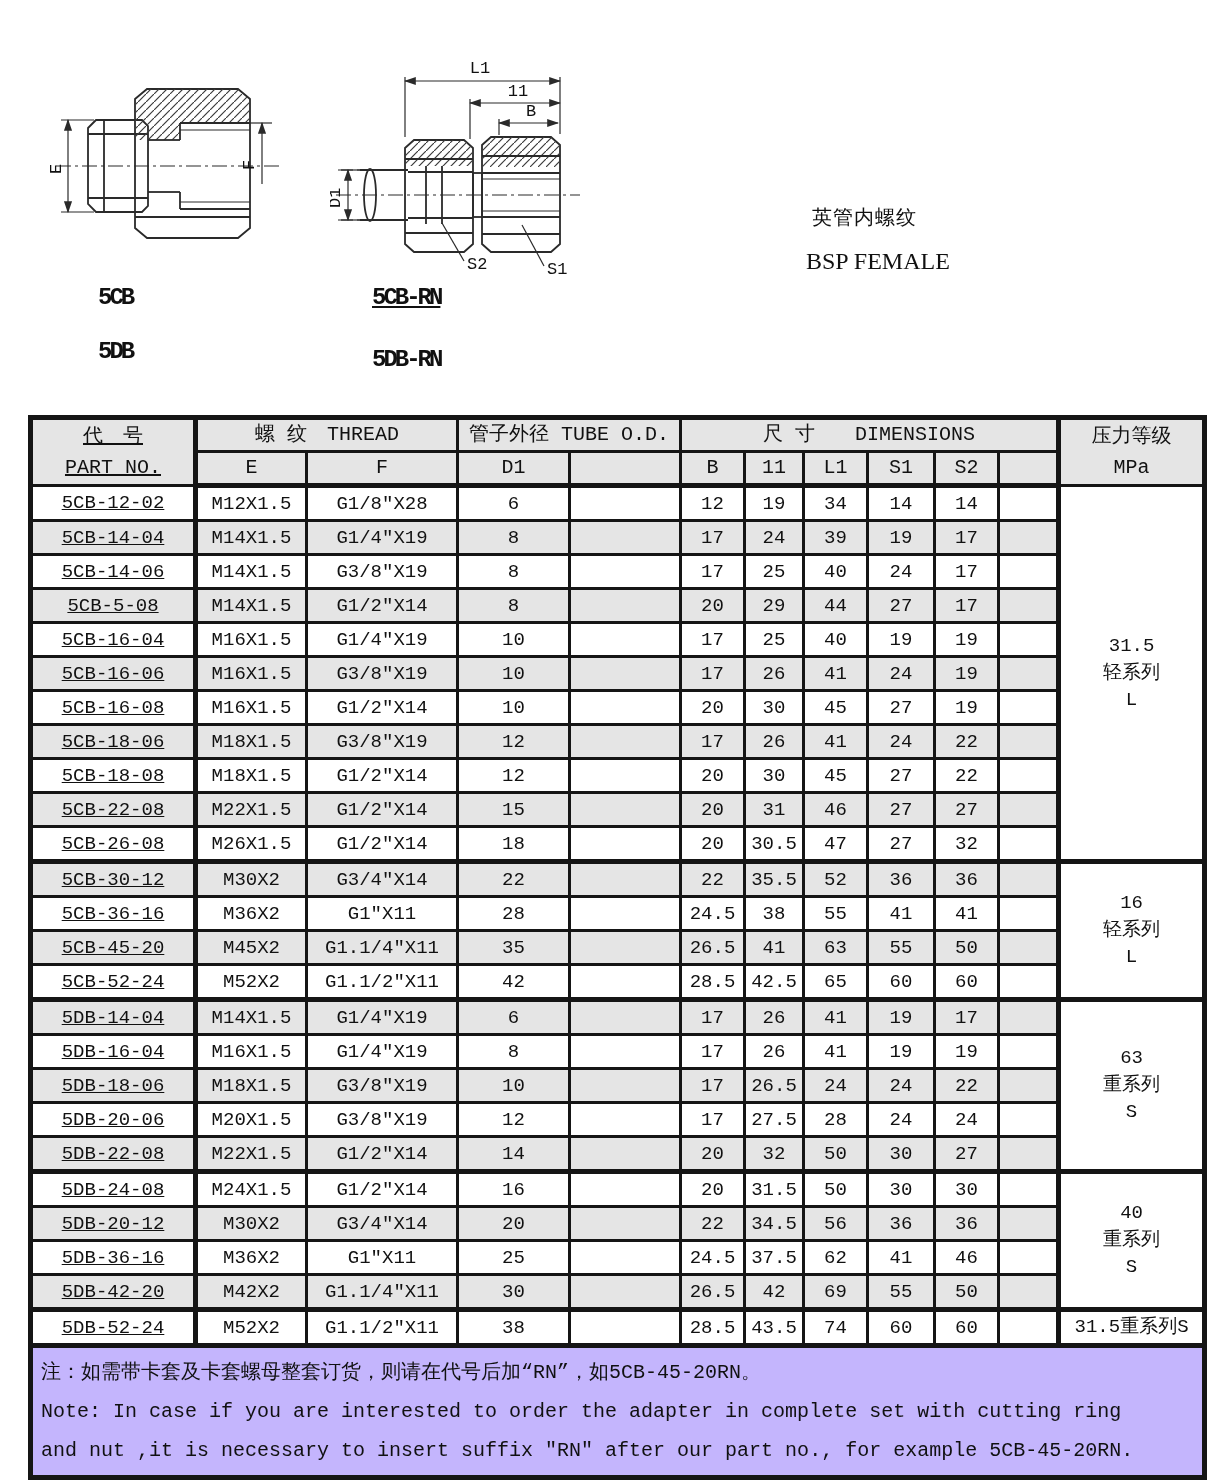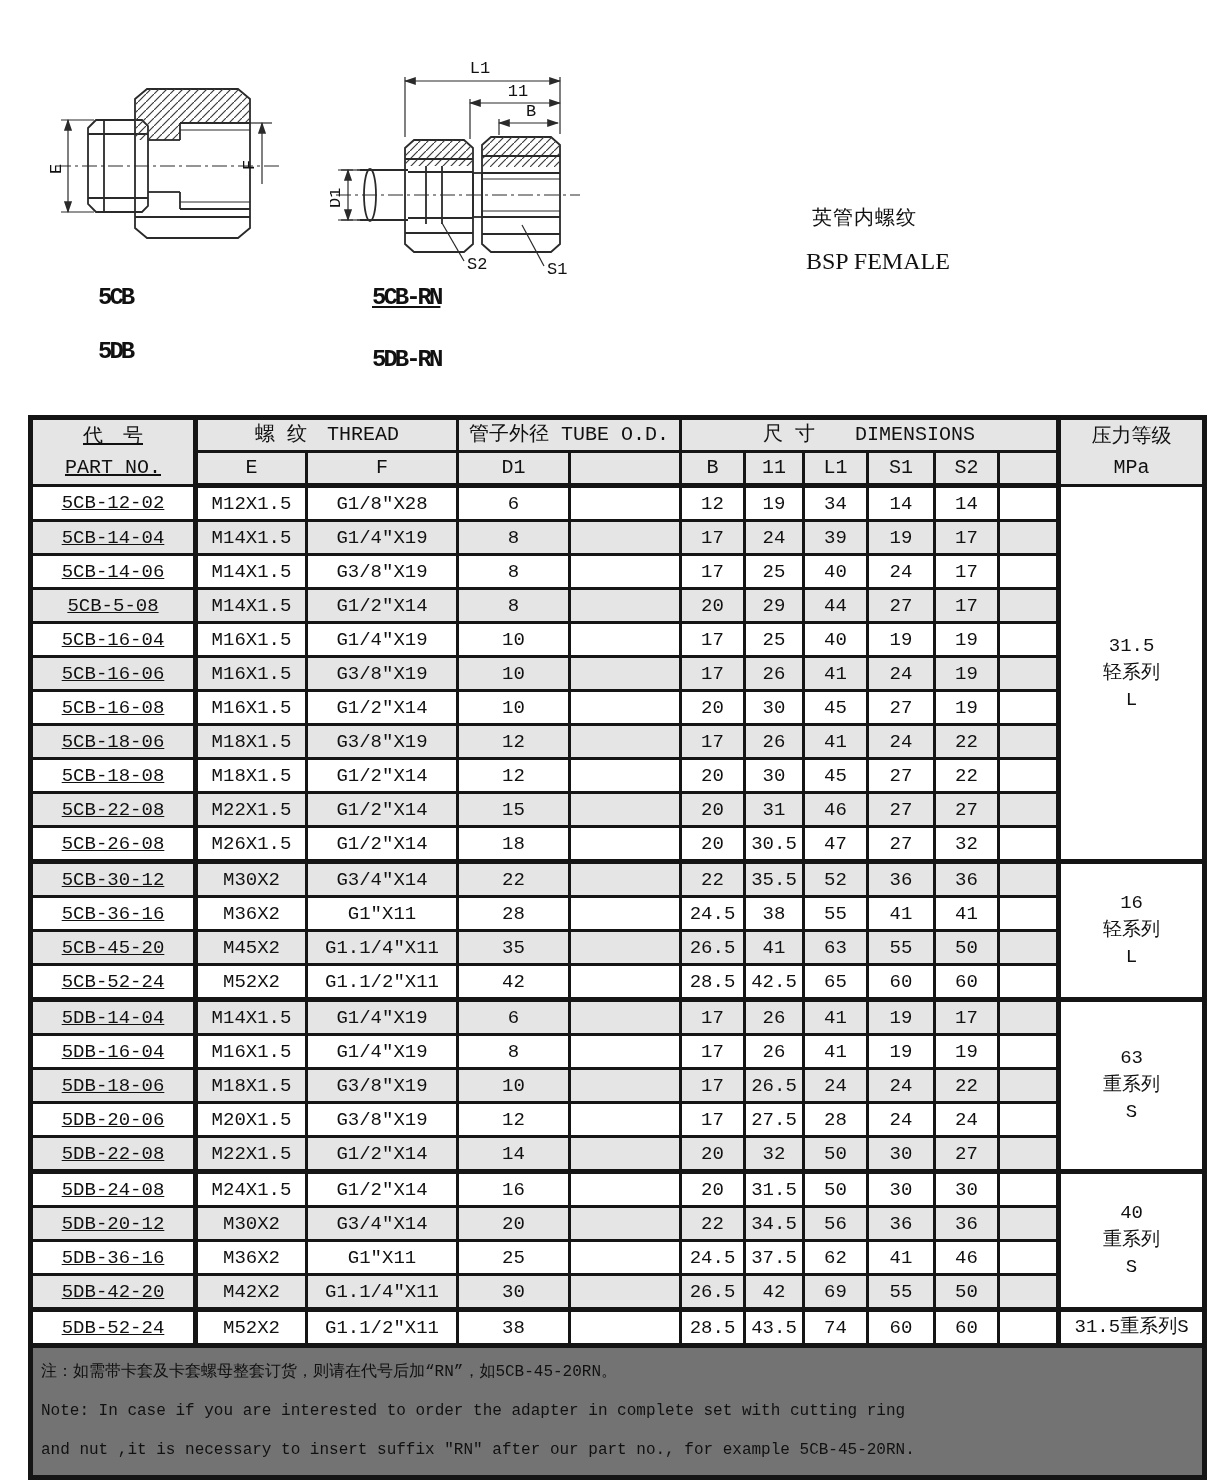--- a/index.html
+++ b/index.html
@@ -47,22 +47,22 @@
   .spec tbody td{height:31px;font-size:19px;background:#ffffff;}
   .spec tbody tr.shade td{background:#e5e5e5;}
   .spec tbody tr.gsep td{border-top-width:5px;}
   .spec td.thick-r,.spec th.thick-r{border-right-width:5px;text-decoration:underline;}
   .spec td.pressure{
     background:#ffffff !important;white-space:pre-line;line-height:27px;
     font-size:19px;border-left-width:5px;
   }
   .spec th.pressure-h{border-left-width:5px;}
   .spec tfoot td{
-    border-top-width:5px;background:#737373;text-align:left;
-    font-size:16px;padding:5px 8px;
+    border-top-width:5px;background:#c4b5fd;text-align:left;
+    font-size:20px;padding:5px 8px;
   }
   .spec tfoot td div{line-height:39px;white-space:nowrap;}
 </style>
 </head>
 <body>
 
 <div class="page">
 
   <svg class="fig" style="left:50px;top:62px;" width="320" height="235" viewBox="0 0 320 235">
     <defs>

